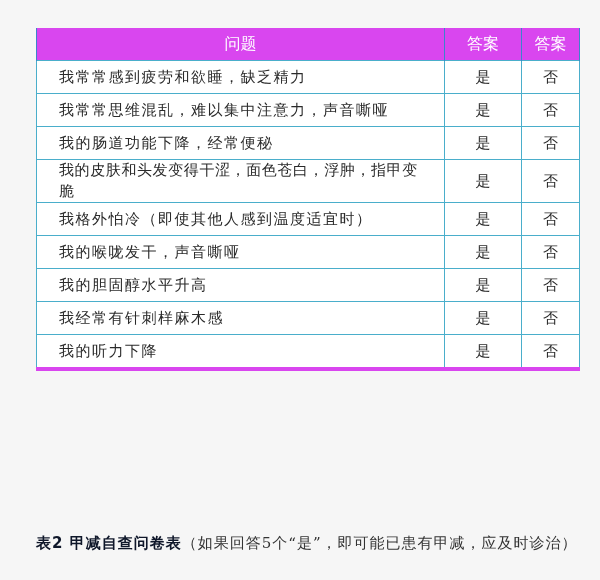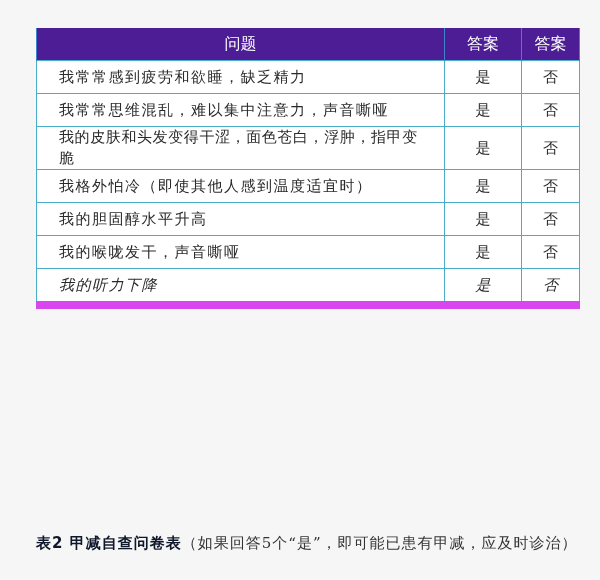--- a/index.html
+++ b/index.html
@@ -11,33 +11,33 @@
       position: relative;
     }
     .table-wrap {
       position: absolute; left: 36px; top: 28px; width: 543px;
     }
     table {
       border-collapse: collapse; width: 543px; background: #ffffff;
       table-layout: fixed;
     }
     th {
-      background: #4c1d95; color: #ffffff; font-weight: normal;
+      background: #d946ef; color: #ffffff; font-weight: normal;
       font-family: "DejaVu Sans", "Liberation Sans", sans-serif;
       font-size: 16px; height: 32px; padding: 0; text-align: center;
       border-left: 1px solid #3d83cc; border-right: 1px solid #3d83cc;
     }
     td {
       border: 1px solid #4aaecb;
       font-size: 15px; padding: 0 22px; height: 32px; line-height: 21px;
       letter-spacing: 1.5px;
     }
     td.ans { text-align: center; padding: 0; letter-spacing: 0; }
     tr.tall td { height: 53px; }
-    tbody tr:last-child td { border-bottom: 8px solid #d946ef; font-style: italic; }
+    tbody tr:last-child td { border-bottom: 4px solid #d946ef; }
     col.q { width: 408px; }
     col.a1 { width: 77px; }
     col.a2 { width: 58px; }
     .caption {
       position: absolute; left: 36px; top: 532px; width: 550px;
       font-size: 15px; line-height: 22px; letter-spacing: 1px; color: #333;
     }
     .caption .bold {
       font-family: "DejaVu Sans", "Liberation Sans", sans-serif;
       font-weight: bold; color: #0f172a; letter-spacing: 1px;
@@ -65,36 +65,46 @@
         <td>我常常感到疲劳和欲睡，缺乏精力</td>
         <td class="ans">是</td>
         <td class="ans">否</td>
       </tr>
       <tr>
         <td>我常常思维混乱，难以集中注意力，声音嘶哑</td>
         <td class="ans">是</td>
         <td class="ans">否</td>
       </tr>
       <tr>
+        <td>我的肠道功能下降，经常便秘</td>
+        <td class="ans">是</td>
+        <td class="ans">否</td>
+      </tr>
+      <tr>
         <td style="letter-spacing:0.6px">我的皮肤和头发变得干涩，面色苍白，浮肿，指甲变脆</td>
         <td class="ans">是</td>
         <td class="ans">否</td>
       </tr>
       <tr>
         <td>我格外怕冷（即使其他人感到温度适宜时）</td>
         <td class="ans">是</td>
         <td class="ans">否</td>
       </tr>
       <tr>
+        <td>我的喉咙发干，声音嘶哑</td>
+        <td class="ans">是</td>
+        <td class="ans">否</td>
+      </tr>
+      <tr>
         <td>我的胆固醇水平升高</td>
         <td class="ans">是</td>
         <td class="ans">否</td>
       </tr>
       <tr>
-        <td>我的喉咙发干，声音嘶哑</td>
+        <td>我经常有针刺样麻木感</td>
         <td class="ans">是</td>
         <td class="ans">否</td>
       </tr>
       <tr>
         <td>我的听力下降</td>
         <td class="ans">是</td>
         <td class="ans">否</td>
       </tr>
     </tbody>
   </table>

